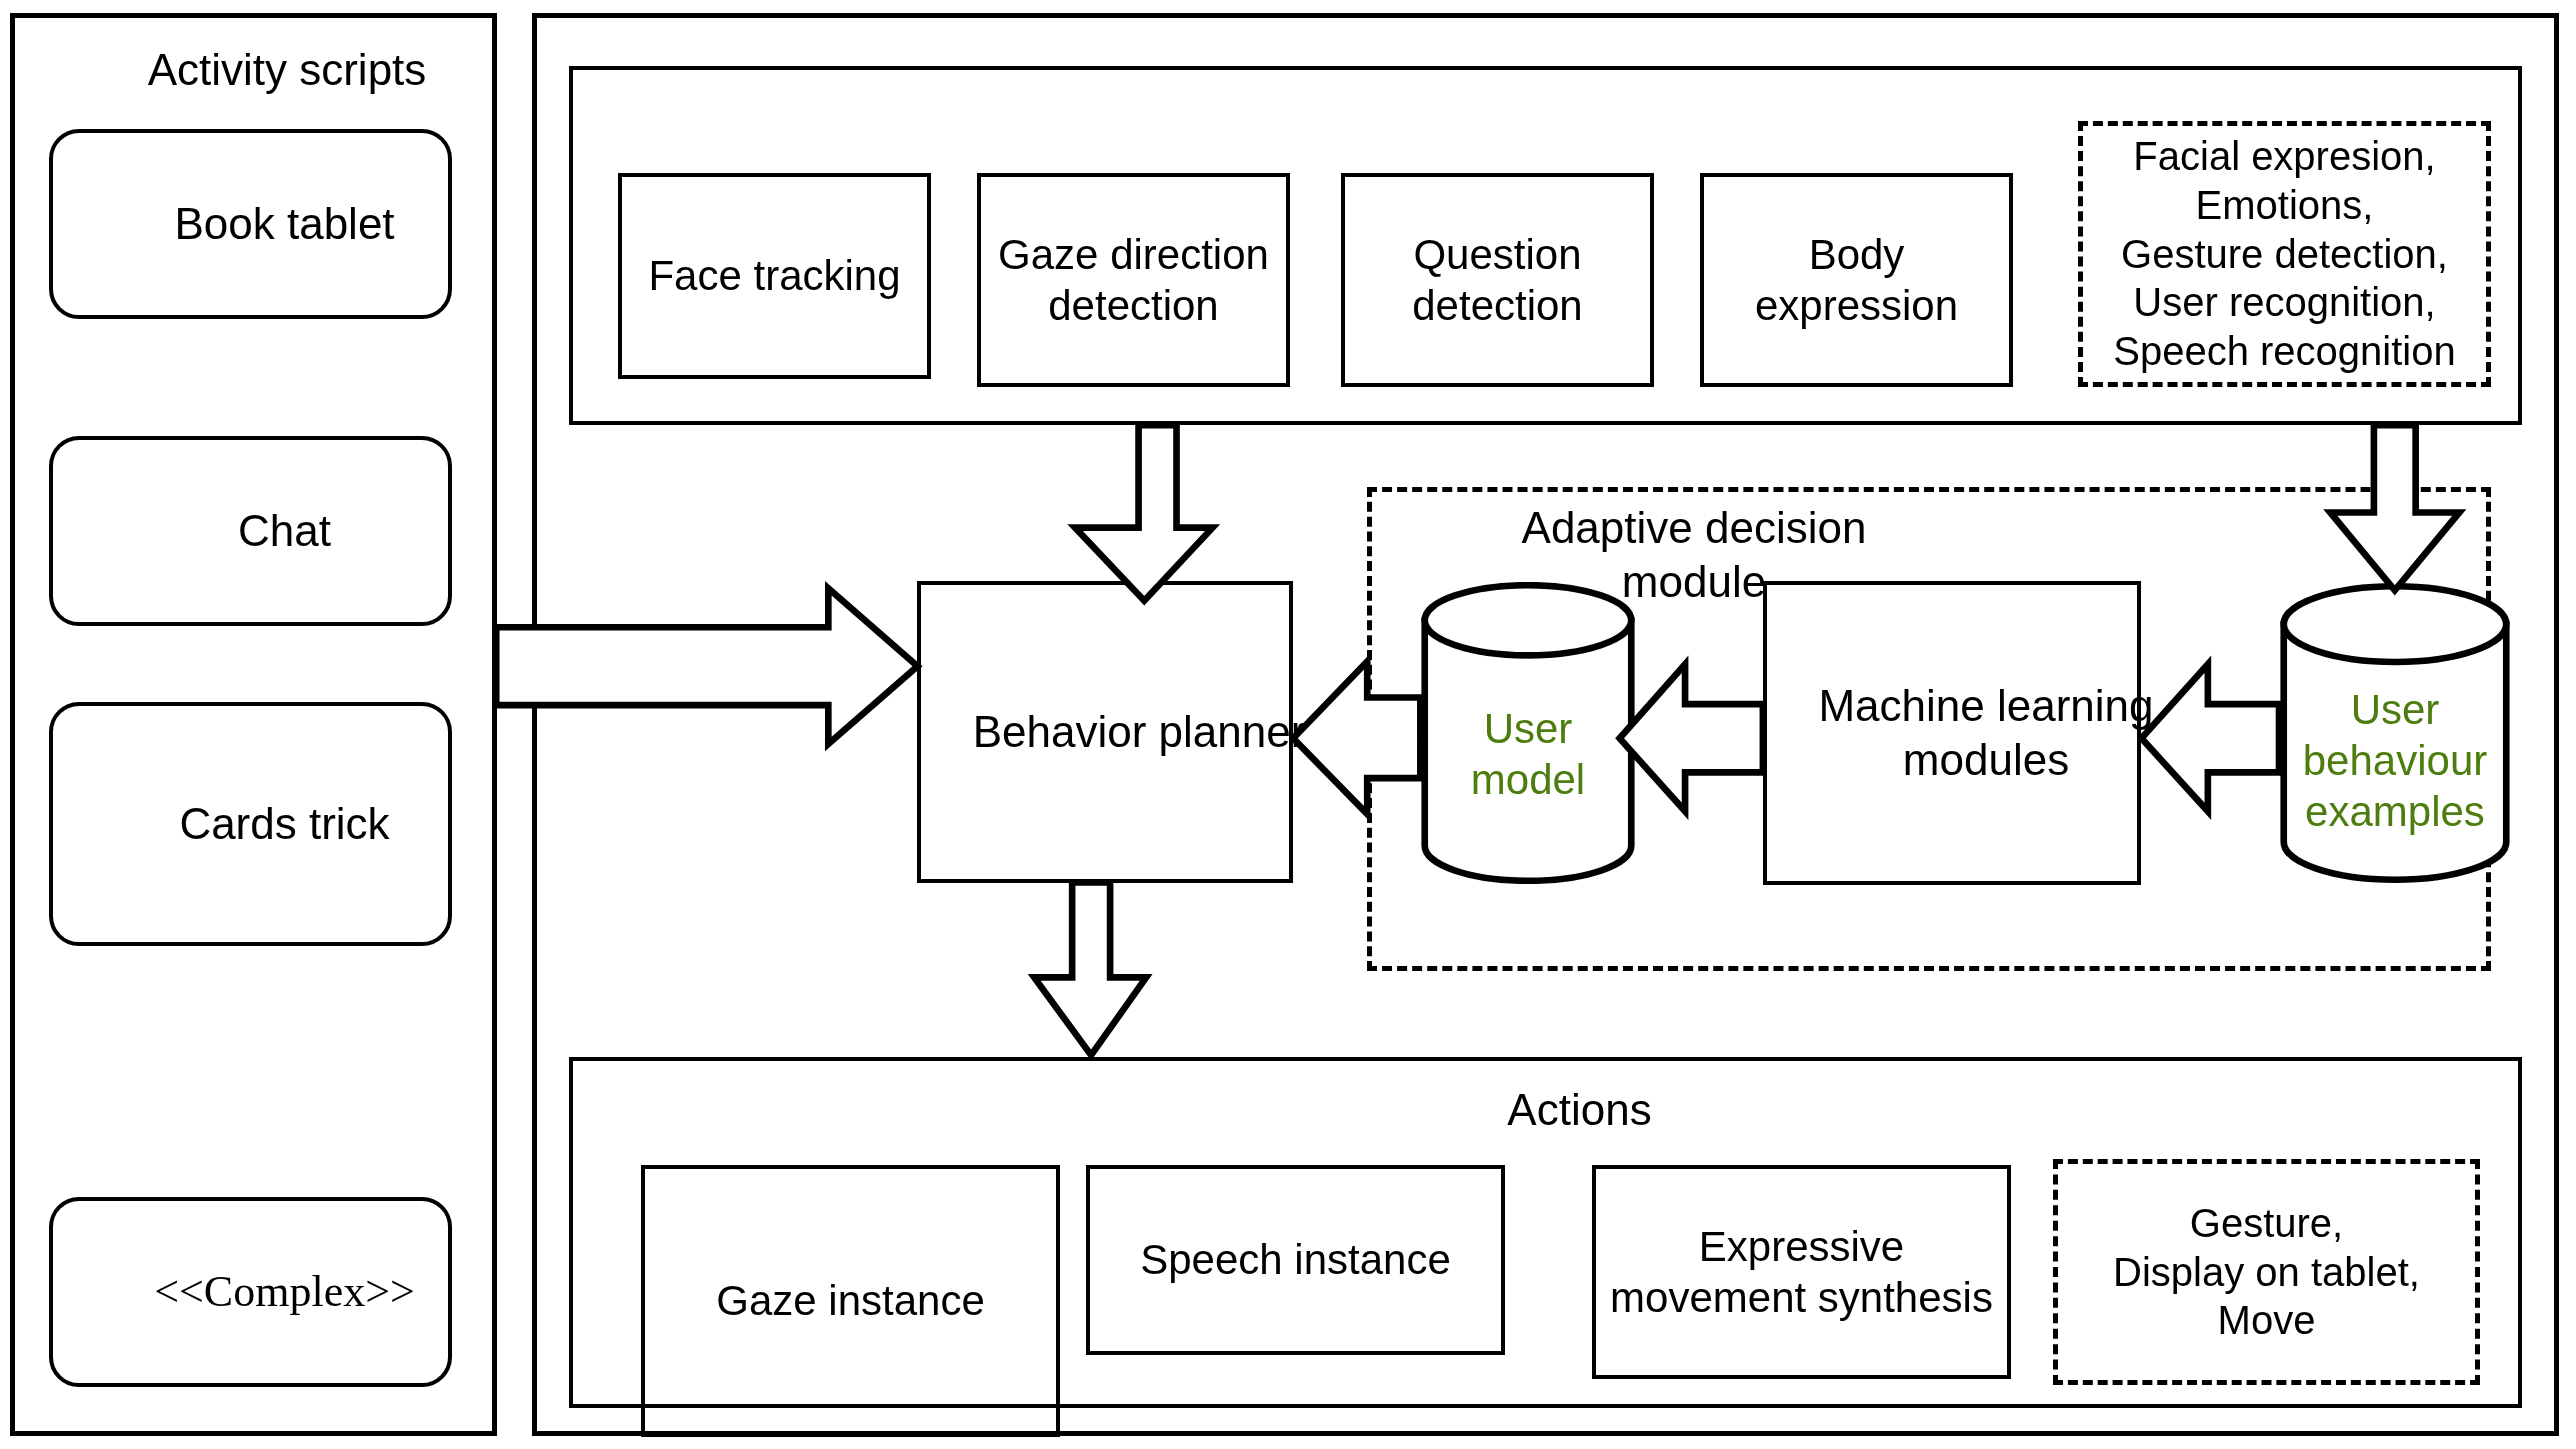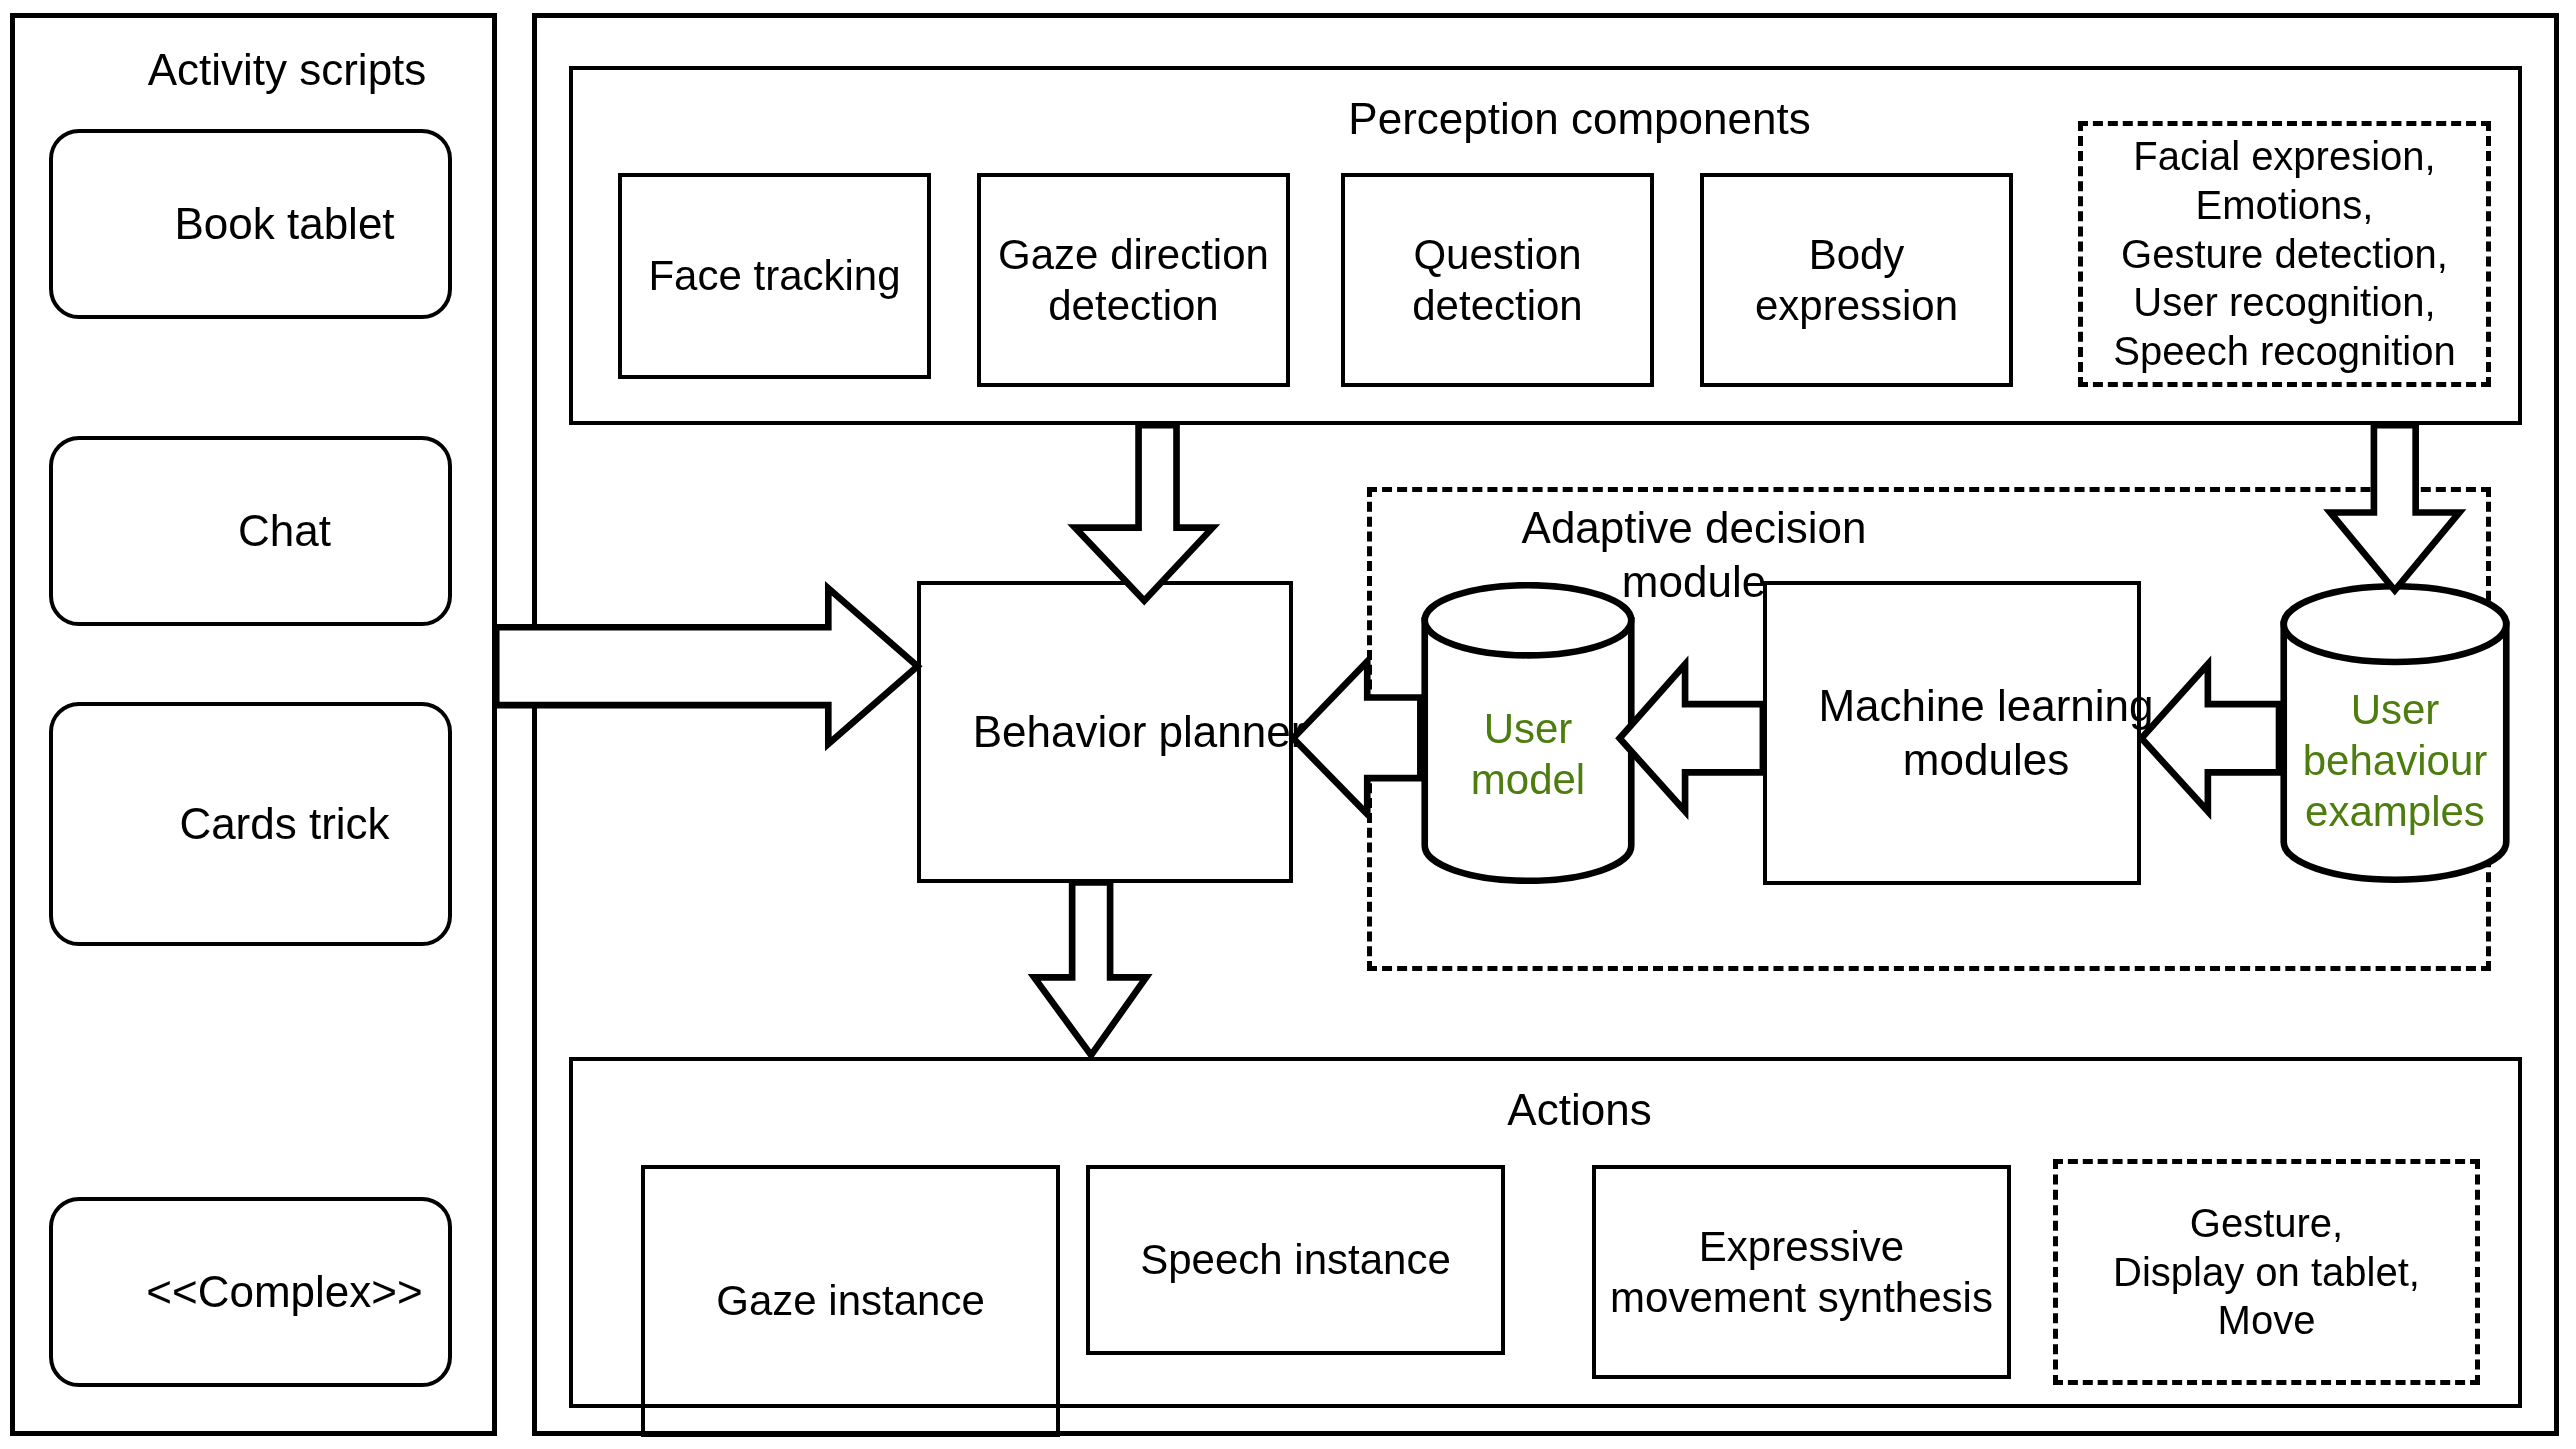--- a/index.html
+++ b/index.html
@@ -94,29 +94,28 @@
 
   <div class="box rounded" style="left:49px; top:436px; width:403px; height:190px;">
     <span class="boxlabel f46">Chat</span>
   </div>
 
   <div class="box rounded" style="left:49px; top:702px; width:403px; height:244px;">
     <span class="boxlabel f46">Cards trick</span>
   </div>
 
 
-  <div class="box rounded" style="left:49px; top:1197px; width:403px; height:190px;">
+  <div class="box rounded" style="left:49px; top:1197px; width:403px; height:190px;font-family:Liberation Serif, serif;">
     <span class="boxlabel f46">&lt;&lt;Complex&gt;&gt;</span>
   </div>
 
   <div class="box panel-outer" style="left:532px; top:13.3px; width:2027px; height:1423px;"></div>
 
   <div class="box" style="left:569px; top:66px; width:1953px; height:359px;"></div>
 
-  <div class="lbl f46" style="left:569px; top:95px; width:1953px; height:47px;">Perception components</div>
 
   <div class="box" style="left:618px; top:173px; width:313px; height:206px;">
     <span class="boxlabel f44">Face tracking</span>
   </div>
 
   <div class="box" style="left:977px; top:173px; width:313px; height:214px;">
     <span class="boxlabel f44">Gaze direction
 detection</span>
   </div>
 

